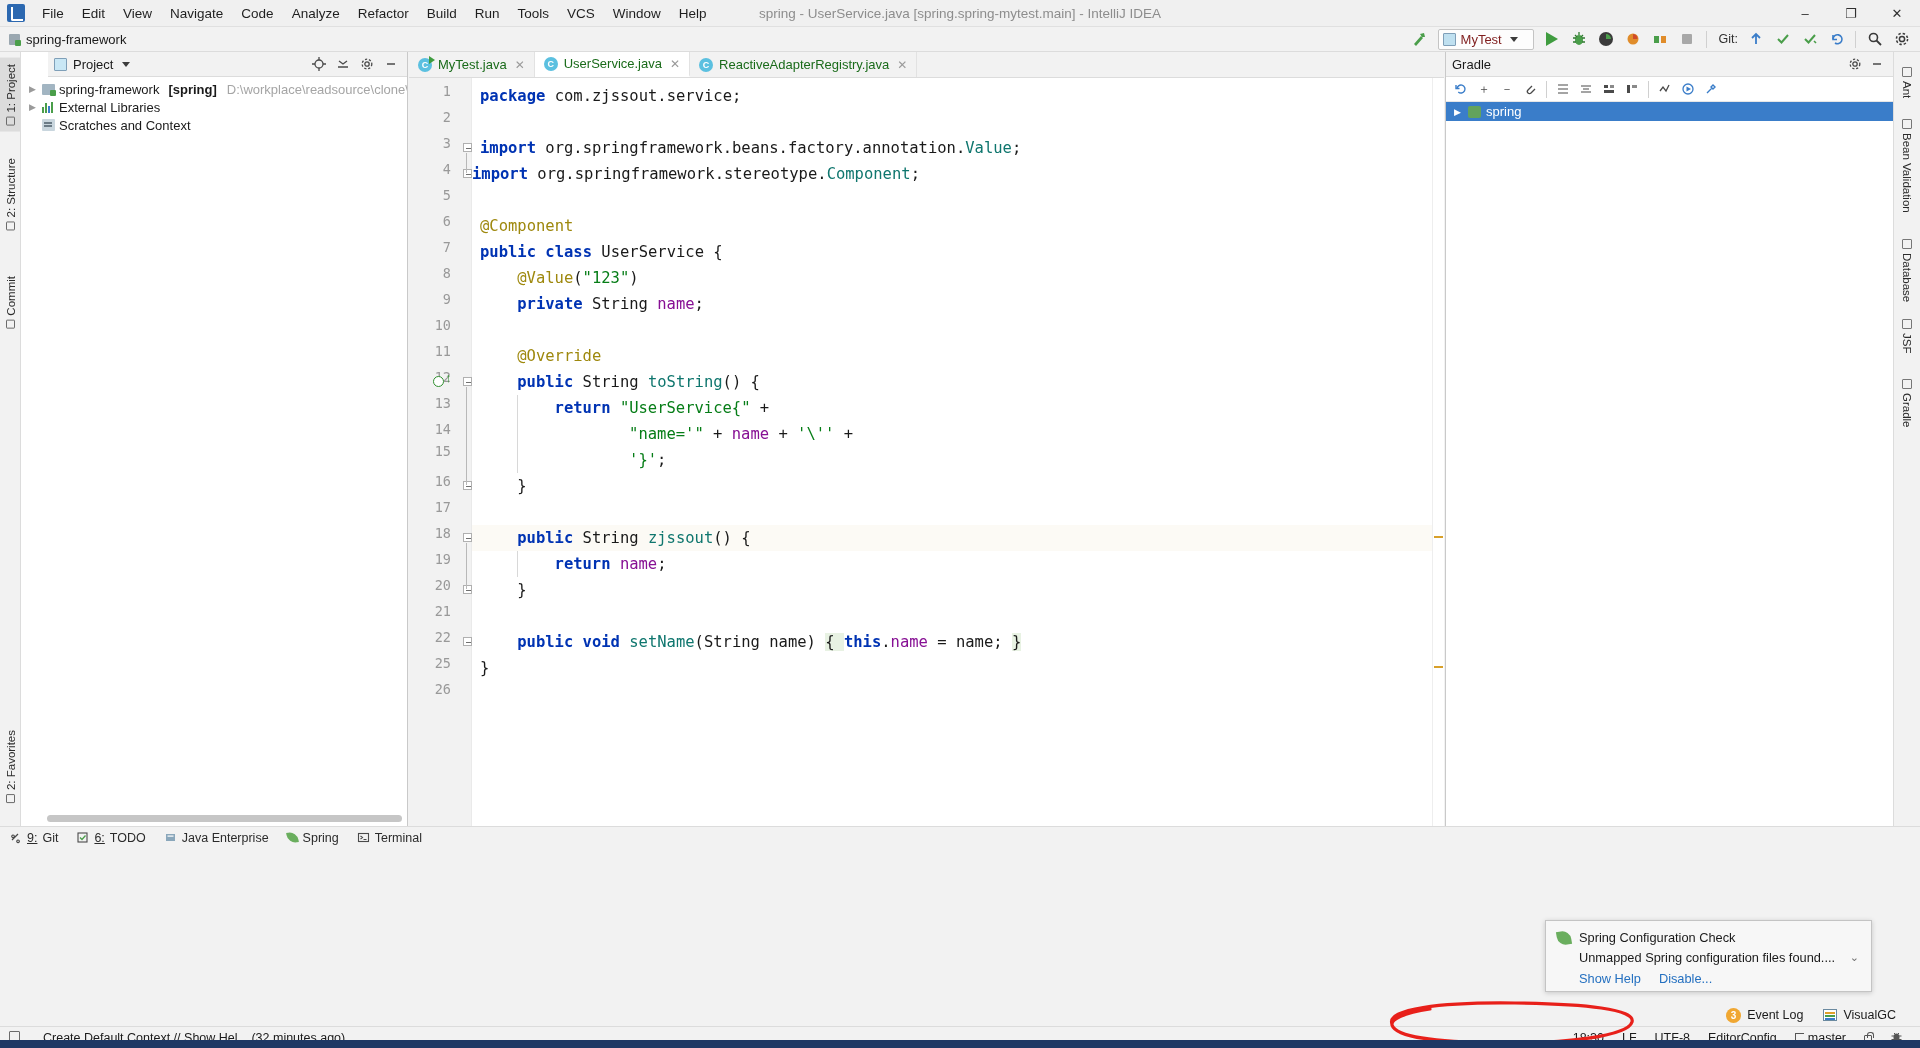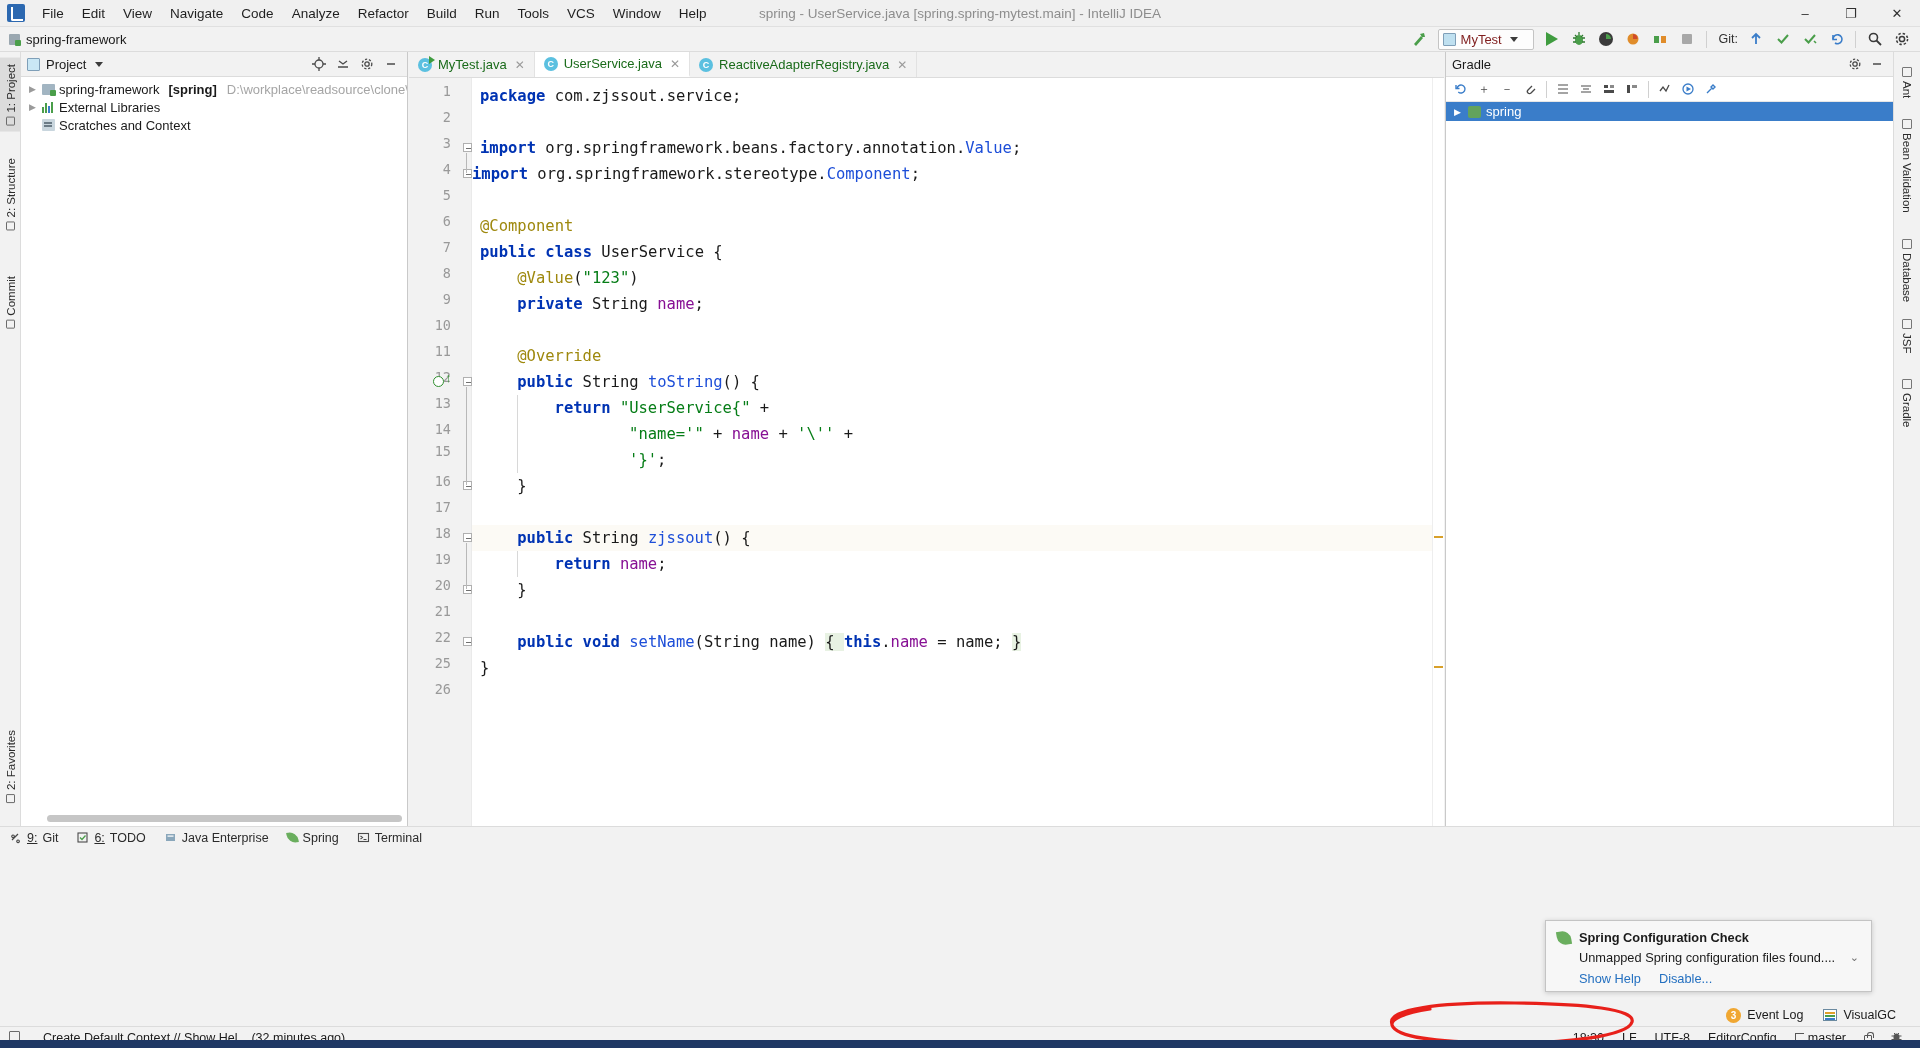--- a/index.html
+++ b/index.html
@@ -100,21 +100,21 @@
   .mini-sq { width:9px;height:9px;border:1.3px solid #6b6b6b; border-radius:1px; transform: rotate(180deg); }
 
   
   .project-panel {
     position:absolute; left:21px; top:52px; width:387px; height:774px;
     background:#fff; border-right:1px solid #c9c9c9;
     display:flex; flex-direction:column;
   }
   .panel-head {
     height:25px; background:#f2f2f2; border-bottom:1px solid #dcdcdc;
-    display:flex; align-items:center; padding:0 6px; gap:6px; flex:none;
+    display:flex; align-items:center; padding:0 6px; gap:6px; flex:none;margin-left:27px;
   }
   .panel-head .ph-ico{ width:13px;height:13px;border:1.4px solid #7f9fb8;background:#c9e7f5;border-radius:1px;}
   .panel-head .ph-title{ font-size:13px; color:#1a1a1a;}
   .panel-head .ph-right{ margin-left:auto; display:flex; align-items:center; gap:4px; }
   .ph-btn{ width:20px;height:20px;display:flex;align-items:center;justify-content:center;color:#4a4a4a;font-size:13px;}
   .tree { flex:1; overflow:hidden; padding-top:3px; font-size:13px; }
   .tree-row { display:flex; align-items:center; height:18px; padding-left:6px; gap:4px; white-space:nowrap; }
   .arrow { width:11px; display:flex; justify-content:center; color:#9a9a9a; font-size:9px; flex:none; }
   .ti-folder{width:13px;height:11px;background:#a2b5c2;border-radius:1px;position:relative;flex:none;}
   .ti-folder::after{content:"";position:absolute;right:-1px;bottom:-1px;width:6px;height:6px;background:#4a9e4a;border-radius:1px;}
@@ -183,21 +183,21 @@
   .cl {
     position:absolute; left:8px; height:26px; line-height:26px;
     font-family:"DejaVu Sans Mono", monospace; font-size:15.5px;
     white-space:pre; letter-spacing:0;
   }
   .hl-row { position:absolute; left:0; right:0; height:26px; background:#fcfaf5; }
   .kw { color:#0033b3; font-weight:bold; }
   .ann { color:#9e880d; }
   .str { color:#067d17; }
   .fld { color:#871094; }
-  .mth { color:#1d4ed8; }
+  .mth { color:#0f766e; }
   .pln { color:#1a1a1a; }
 
   .indent-guide{ position:absolute; width:1px; background:#d8d8d8; }
 
   .err-stripe { position:absolute; right:0; top:0; width:12px; height:100%; background:#fff; border-left:1px solid #eee; }
   .mark-ln { position:absolute; right:1px; width:9px; height:2px; background:#d8a02a; }
 
   
   .gradle-panel {
     position:absolute; left:1445px; top:52px; width:448px; height:774px;
@@ -266,21 +266,21 @@
     position:absolute; right:48px; top:920px; width:327px; height:72px;
     background:#f7f7f7; border:1px solid #c4c4c4;
     box-shadow:0 1px 5px rgba(0,0,0,0.18);
     padding:9px 12px 9px 11px;
   }
   .b-head{ display:flex; align-items:center; gap:8px; }
   .leaf{
     width:14px;height:14px;flex:none;
     background:#6aae5e; border-radius:0 9px 0 9px; transform:rotate(-10deg);
   }
-  .b-title{ font-size:12.8px; font-weight:bold; color:#1a1a1a; }
+  .b-title{ font-size:12.8px; font-weight:normal; color:#1a1a1a; }
   .b-body{ font-size:12.8px; color:#1a1a1a; margin:5px 0 0 22px; display:flex; align-items:center; }
   .b-chevron{ margin-left:auto; color:#707070; font-size:11px; }
   .b-links{ margin:6px 0 0 22px; display:flex; gap:18px; }
   .b-link{ font-size:12.8px; color:#2470c0; text-decoration:none; }
 
   
   .annot{ position:absolute; left:1380px; top:1000px; width:260px; height:46px; pointer-events:none; }
 
   
   .taskbar{ position:absolute; left:0; top:1040px; width:1920px; height:8px; background:#1f3864; }

